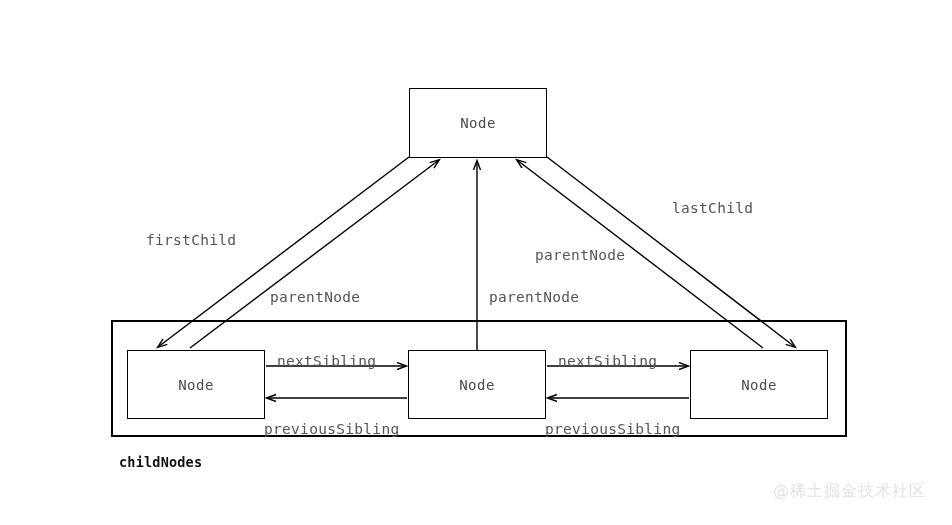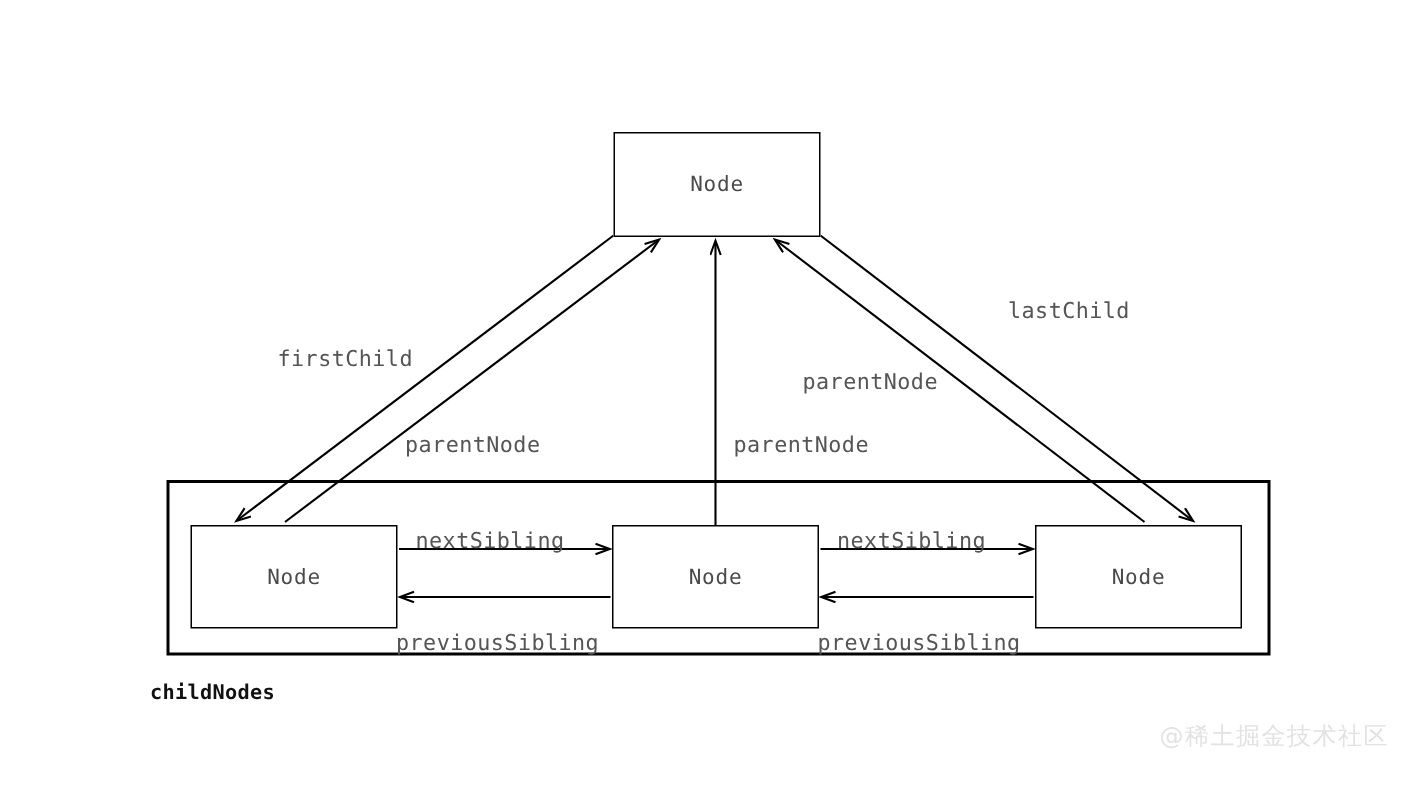--- a/index.html
+++ b/index.html
@@ -109,27 +109,27 @@
   <div class="node-box" id="child-node-box-0" style="left: 127px; top: 350px; width: 138px; height: 69px;">
     <span class="node-label">Node</span>
   </div>
   <div class="node-box" id="child-node-box-1" style="left: 408px; top: 350px; width: 138px; height: 69px;">
     <span class="node-label">Node</span>
   </div>
   <div class="node-box" id="child-node-box-2" style="left: 690px; top: 350px; width: 138px; height: 69px;">
     <span class="node-label">Node</span>
   </div>
 
-  <div class="edge-label" id="edge-label-0" style="left: 146px; top: 232px; margin-left: 39px;">firstChild</div>
+  <div class="edge-label" id="edge-label-0" style="left: 146px; top: 232px;">firstChild</div>
   <div class="edge-label" id="edge-label-1" style="left: 270px; top: 289px;">parentNode</div>
   <div class="edge-label" id="edge-label-2" style="left: 489px; top: 289px;">parentNode</div>
   <div class="edge-label" id="edge-label-3" style="left: 535px; top: 247px;">parentNode</div>
   <div class="edge-label" id="edge-label-4" style="left: 672px; top: 200px;">lastChild</div>
   <div class="edge-label" id="edge-label-5" style="left: 277px; top: 353px;">nextSibling</div>
   <div class="edge-label" id="edge-label-6" style="left: 264px; top: 421px;">previousSibling</div>
   <div class="edge-label" id="edge-label-7" style="left: 558px; top: 353px;">nextSibling</div>
   <div class="edge-label" id="edge-label-8" style="left: 545px; top: 421px;">previousSibling</div>
 
-  <div class="container-caption" id="childnodes-caption" style="left: 100px; top: 454px; text-align: center;">childNodes</div>
+  <div class="container-caption" id="childnodes-caption" style="left: 119px; top: 454px; text-align: center;">childNodes</div>
 
   <div class="watermark" id="watermark" style="left: 773px; top: 481px; color: rgb(226, 226, 226);">@稀土掘金技术社区</div>
 
 </div>
 
 </body></html>

